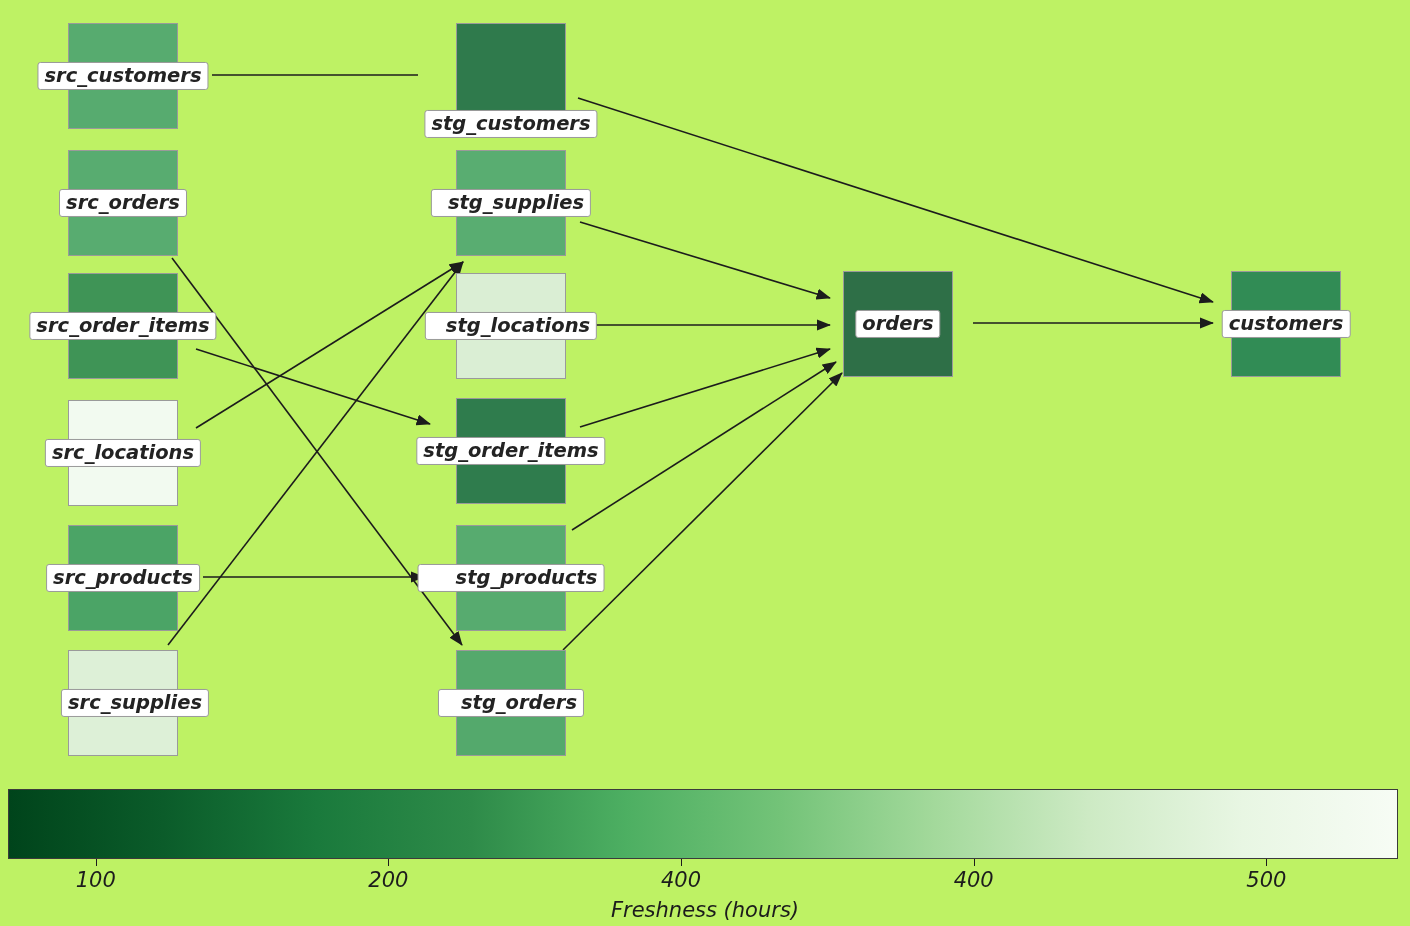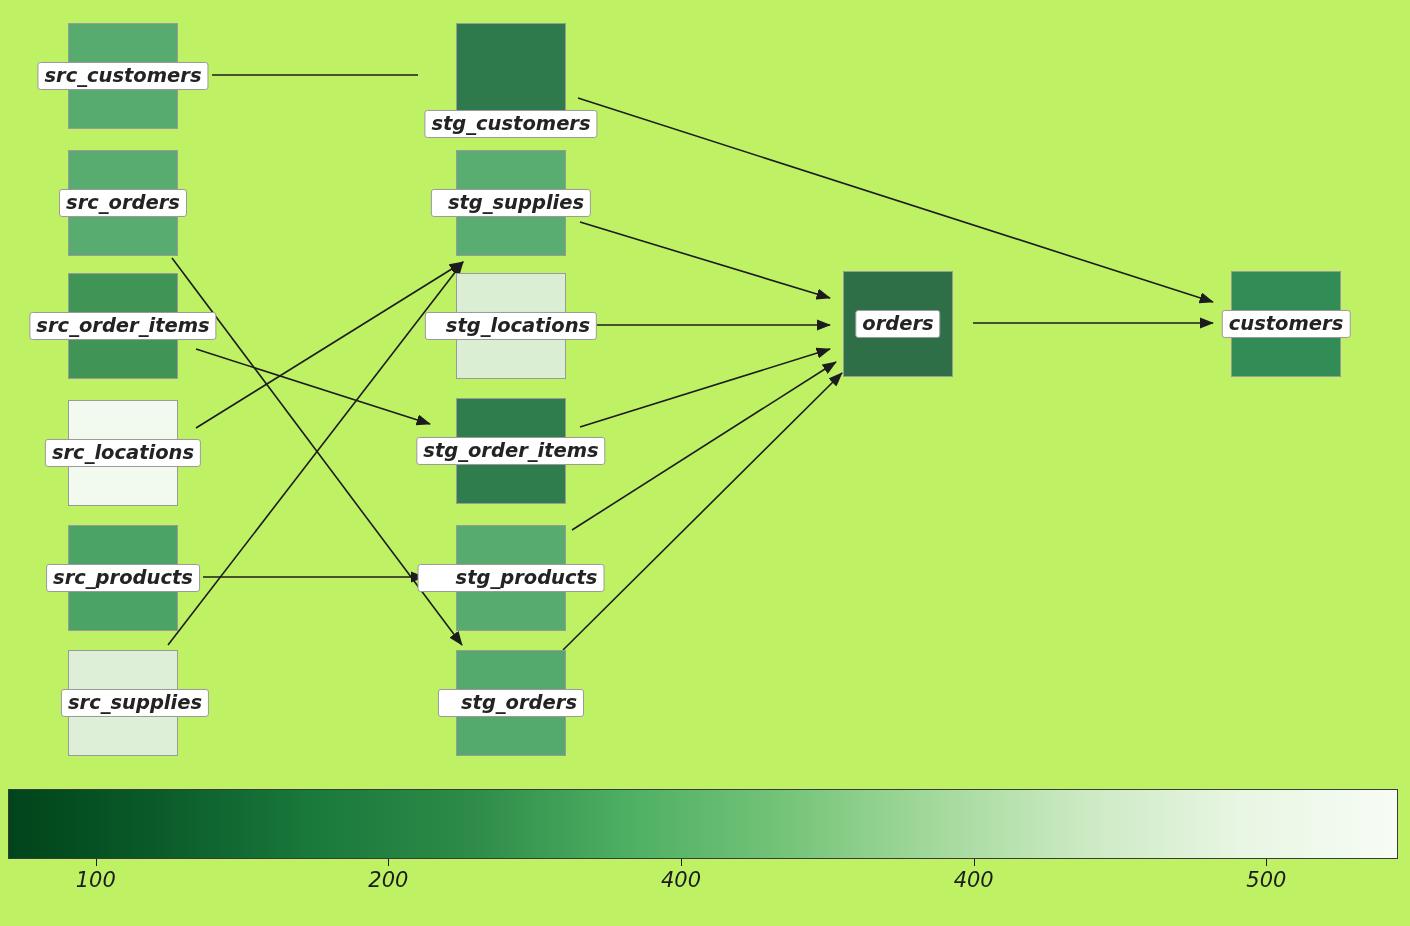--- a/index.html
+++ b/index.html
@@ -90,14 +90,15 @@
       <div class="cb-ticklabel" style="left: 95.7895px;">100</div>
       <div class="cb-tick" style="left: 388.421px;"></div>
       <div class="cb-ticklabel" style="left: 388.421px;">200</div>
       <div class="cb-tick" style="left: 681.053px;"></div>
       <div class="cb-ticklabel" style="left: 681.053px;">400</div>
       <div class="cb-tick" style="left: 973.684px;"></div>
       <div class="cb-ticklabel" style="left: 973.684px;">400</div>
       <div class="cb-tick" style="left: 1266.32px;"></div>
       <div class="cb-ticklabel" style="left: 1266.32px;">500</div>
     </div>
+  <div id="cbar-title">Freshness (hours)</div>
 
 </div>
 
 </body></html>

